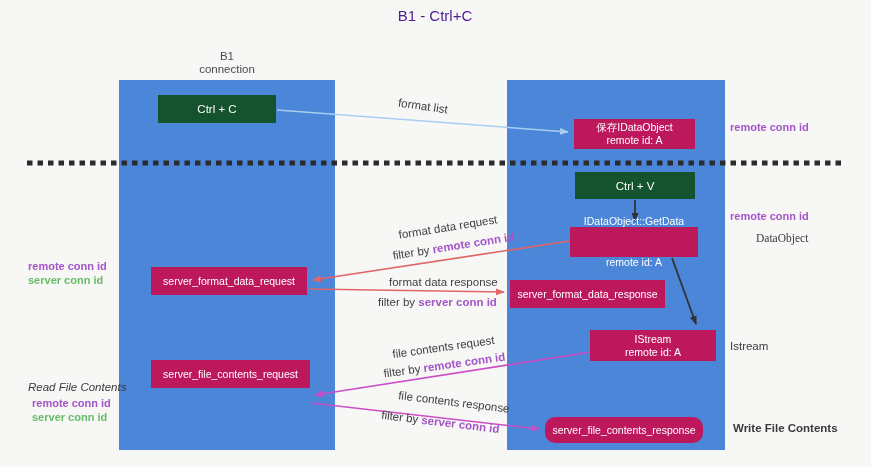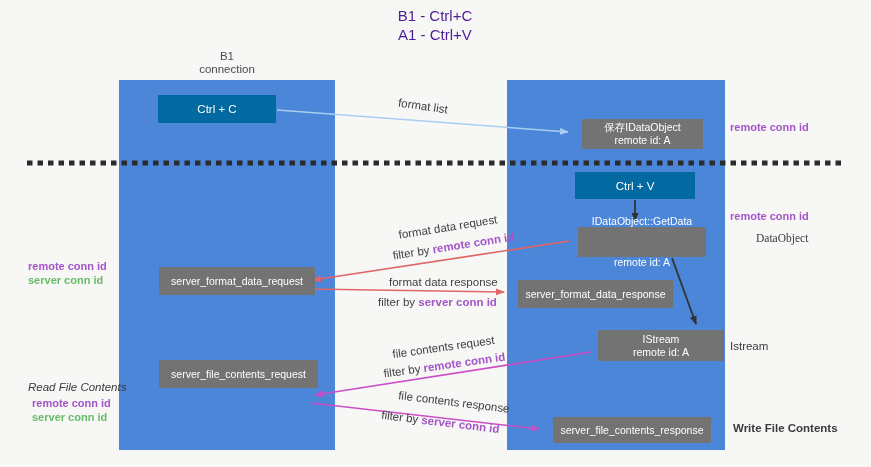--- a/index.html
+++ b/index.html
@@ -13,39 +13,38 @@
               line-height:13px;color:#4a4a4a;}
 
   .lifeline{position:absolute;top:80px;height:370px;background:#4b86d9;z-index:1;}
 
   svg.overlay{position:absolute;left:0;top:0;width:871px;height:467px;
               z-index:2;pointer-events:none;}
 
   .box{position:absolute;z-index:3;display:flex;flex-direction:column;
        align-items:center;justify-content:center;color:#ffffff;
        text-align:center;white-space:nowrap;}
-  .box.green{background:#0369a1;font-size:11.5px;}
-  .box.orange{background:#737373;font-size:10.5px;line-height:13px;margin-left:8px;}
+  .box.green{background:#14532d;font-size:11.5px;}
+  .box.orange{background:#be185d;font-size:10.5px;line-height:13px;}
 
   .lbl{position:absolute;z-index:3;white-space:nowrap;font-size:11.5px;color:#3a3a3a;}
   .purple{color:#a455c8;font-weight:bold;font-size:11px;}
   .greentx{color:#67bd67;font-weight:bold;font-size:11px;}
 
   .flow{position:absolute;z-index:3;white-space:nowrap;font-size:11.5px;
         color:#3f3f3f;transform-origin:center center;}
   .flow .purple,.flow .greentx{font-size:11.5px;}
 </style>
 </head>
 <body>
 
 <div class="canvas">
 
   <div class="title">
     <div>B1 - Ctrl+C</div>
-    <div>A1 - Ctrl+V</div>
   </div>
 
   <div class="col-header" style="left:119px;width:216px;">
     <div>B1</div>
     <div>connection</div>
   </div>
 
   <div class="lifeline" style="left:119px;width:216px;"></div>
   <div class="lifeline" style="left:507px;width:218px;"></div>
 
@@ -110,21 +109,21 @@
 
   <div class="box orange" style="left:590px;top:330px;width:126px;height:31px;">
     <span>IStream</span>
     <span>remote id: A</span>
   </div>
 
   <div class="box orange" style="left:151px;top:360px;width:159px;height:28px;">
     <span>server_file_contents_request</span>
   </div>
 
-  <div class="box orange" style="left:545px;top:417px;width:158px;height:26px;">
+  <div class="box orange" style="left:545px;top:417px;width:158px;height:26px;border-radius:10px;">
     <span>server_file_contents_response</span>
   </div>
 
   <div class="lbl purple" style="left:730px;top:121px;">remote conn id</div>
   <div class="lbl purple" style="left:730px;top:210px;">remote conn id</div>
   <div class="lbl" style="left:756px;top:232px;font-family:Liberation Serif, serif;">DataObject</div>
   <div class="lbl" style="left:730px;top:340px;">Istream</div>
   <div class="lbl" style="left:733px;top:422px;font-weight:bold;">Write File Contents</div>
 
   <div class="lbl purple" style="left:28px;top:260px;">remote conn id</div>

